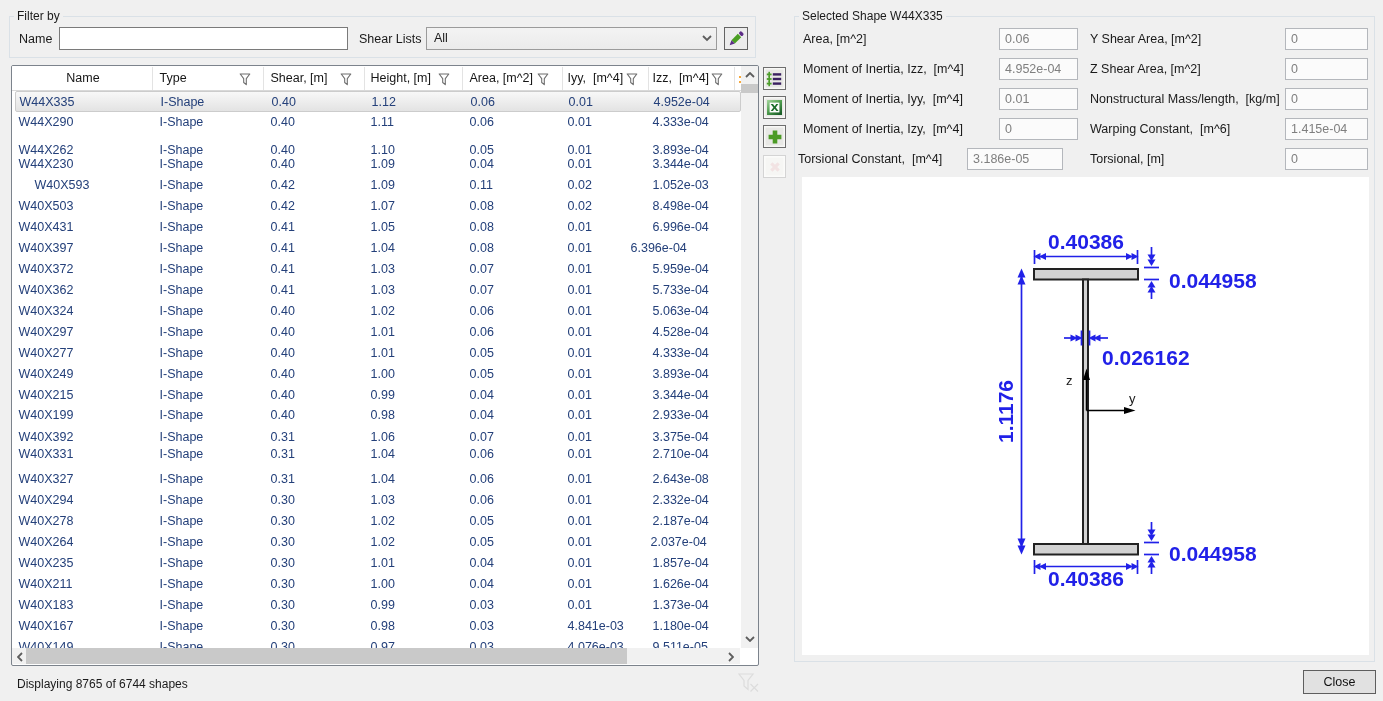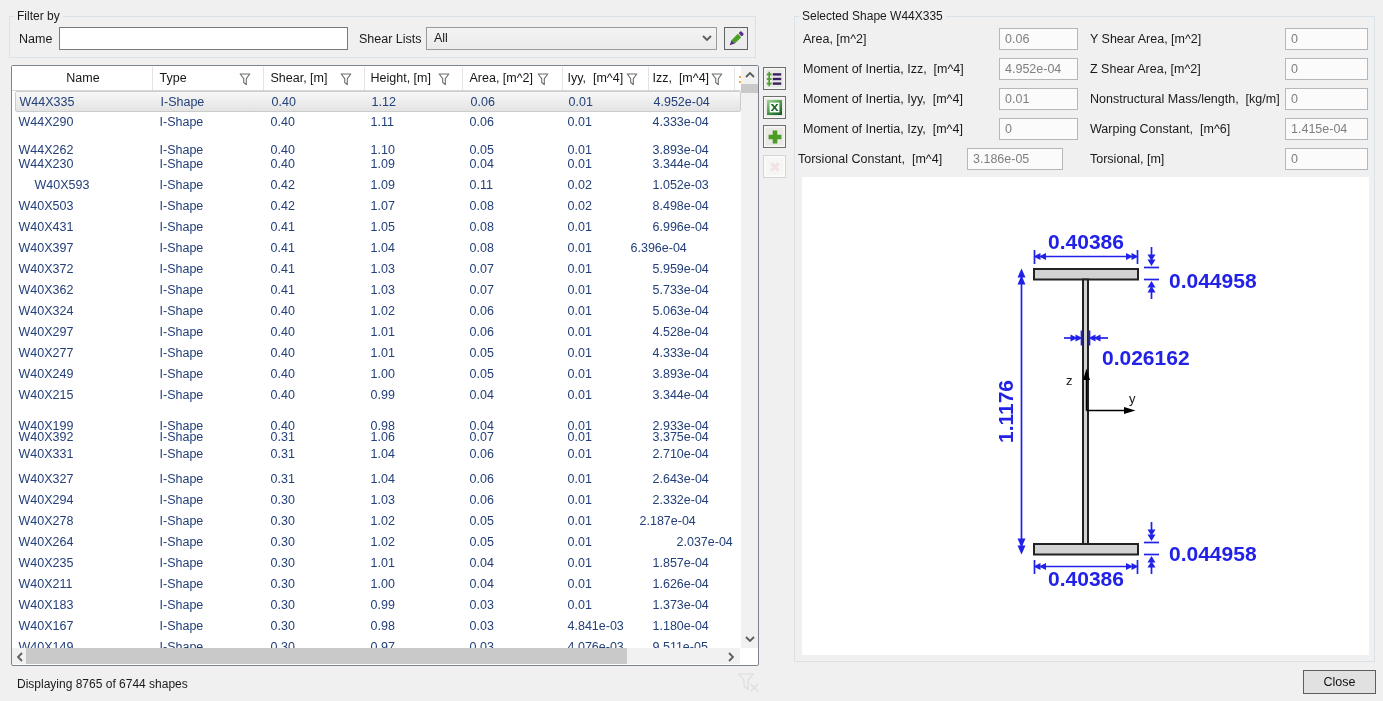--- a/index.html
+++ b/index.html
@@ -209,21 +209,21 @@
     </div>
     <div class="row" style="top:318.5px">
       <span style="left:4px">W40X215</span>
       <span style="left:145px">I-Shape</span>
       <span style="left:256px">0.40</span>
       <span style="left:356px">0.99</span>
       <span style="left:455px">0.04</span>
       <span style="left:553px">0.01</span>
       <span style="left:638px">3.344e-04</span>
     </div>
-    <div class="row" style="top:350px">
+    <div class="row" style="top:339px">
       <span style="left:4px">W40X199</span>
       <span style="left:145px">I-Shape</span>
       <span style="left:256px">0.40</span>
       <span style="left:356px">0.98</span>
       <span style="left:455px">0.04</span>
       <span style="left:553px">0.01</span>
       <span style="left:638px">2.933e-04</span>
     </div>
     <div class="row" style="top:360.5px">
       <span style="left:4px">W40X392</span>
@@ -243,48 +243,48 @@
       <span style="left:553px">0.01</span>
       <span style="left:638px">2.710e-04</span>
     </div>
     <div class="row" style="top:402.5px">
       <span style="left:4px">W40X327</span>
       <span style="left:145px">I-Shape</span>
       <span style="left:256px">0.31</span>
       <span style="left:356px">1.04</span>
       <span style="left:455px">0.06</span>
       <span style="left:553px">0.01</span>
-      <span style="left:638px">2.643e-04</span>
+      <span style="left:638px">2.643e-08</span>
     </div>
     <div class="row" style="top:423.5px">
       <span style="left:4px">W40X294</span>
       <span style="left:145px">I-Shape</span>
       <span style="left:256px">0.30</span>
       <span style="left:356px">1.03</span>
       <span style="left:455px">0.06</span>
       <span style="left:553px">0.01</span>
       <span style="left:638px">2.332e-04</span>
     </div>
     <div class="row" style="top:444.5px">
       <span style="left:4px">W40X278</span>
       <span style="left:145px">I-Shape</span>
       <span style="left:256px">0.30</span>
       <span style="left:356px">1.02</span>
       <span style="left:455px">0.05</span>
       <span style="left:553px">0.01</span>
-      <span style="left:625px">2.187e-04</span>
+      <span style="left:638px">2.187e-04</span>
     </div>
     <div class="row" style="top:465.5px">
       <span style="left:4px">W40X264</span>
       <span style="left:145px">I-Shape</span>
       <span style="left:256px">0.30</span>
       <span style="left:356px">1.02</span>
       <span style="left:455px">0.05</span>
       <span style="left:553px">0.01</span>
-      <span style="left:662px">2.037e-04</span>
+      <span style="left:636px">2.037e-04</span>
     </div>
     <div class="row" style="top:486.5px">
       <span style="left:4px">W40X235</span>
       <span style="left:145px">I-Shape</span>
       <span style="left:256px">0.30</span>
       <span style="left:356px">1.01</span>
       <span style="left:455px">0.04</span>
       <span style="left:553px">0.01</span>
       <span style="left:638px">1.857e-04</span>
     </div>

